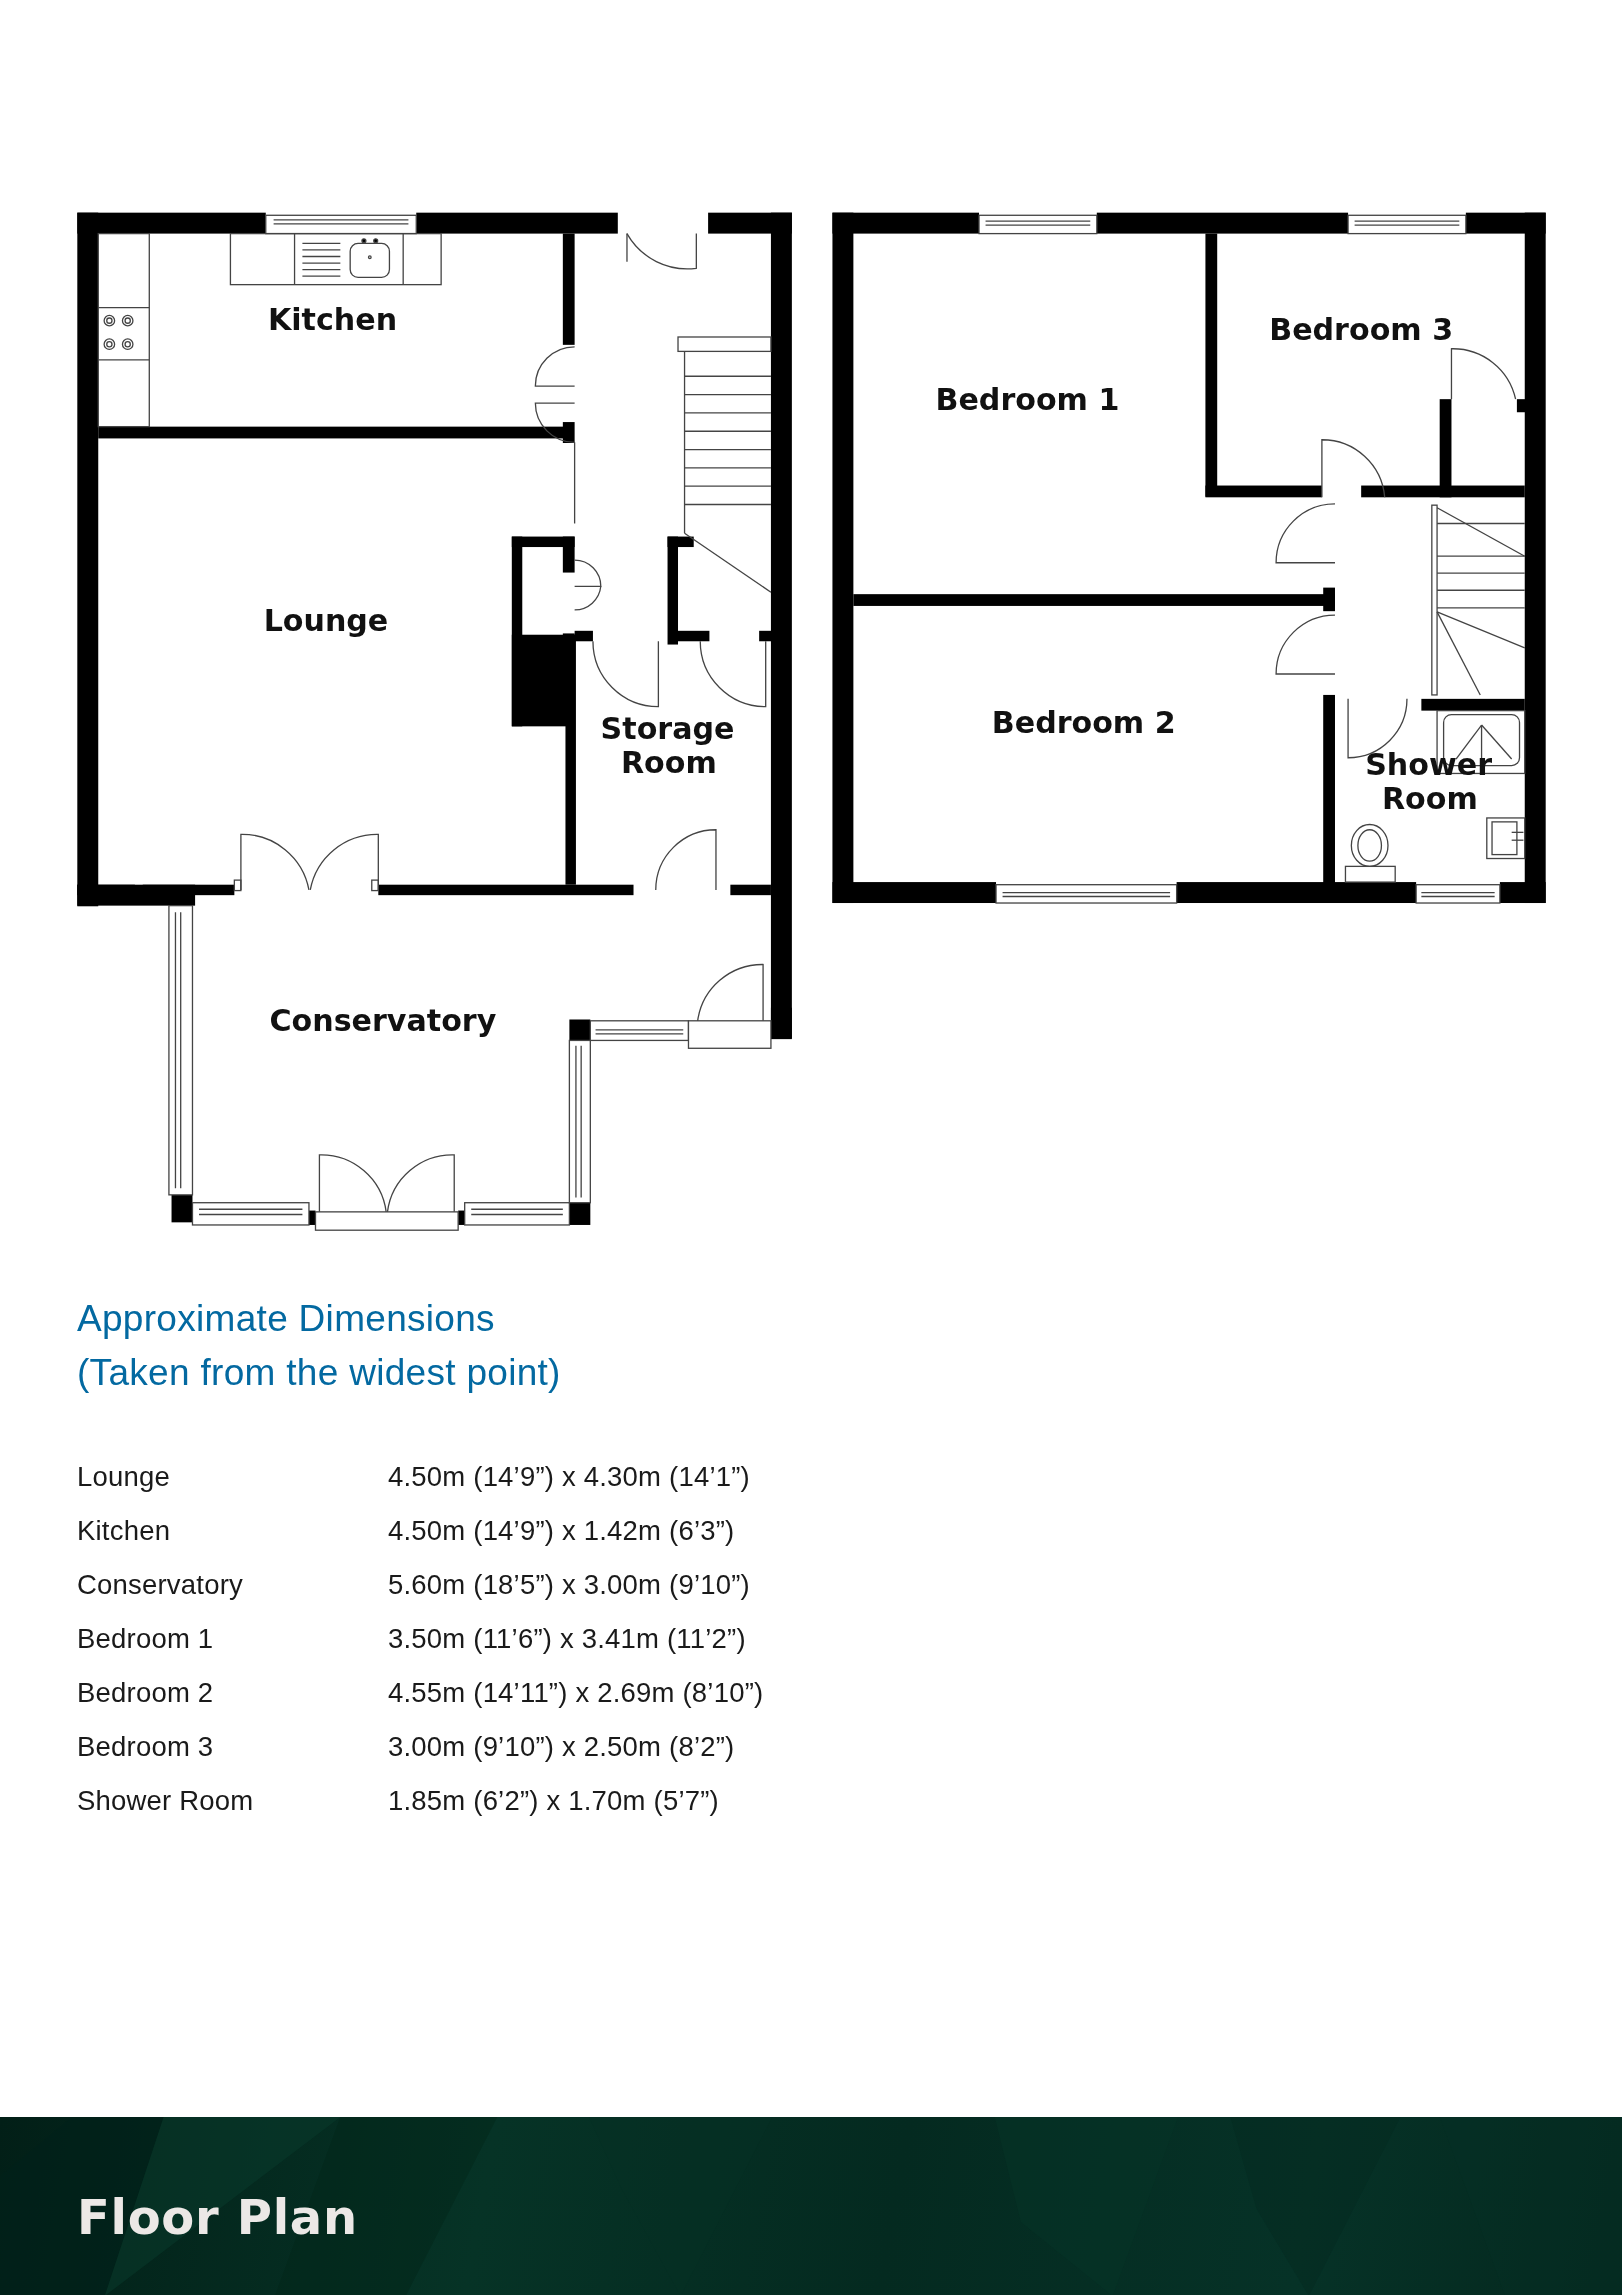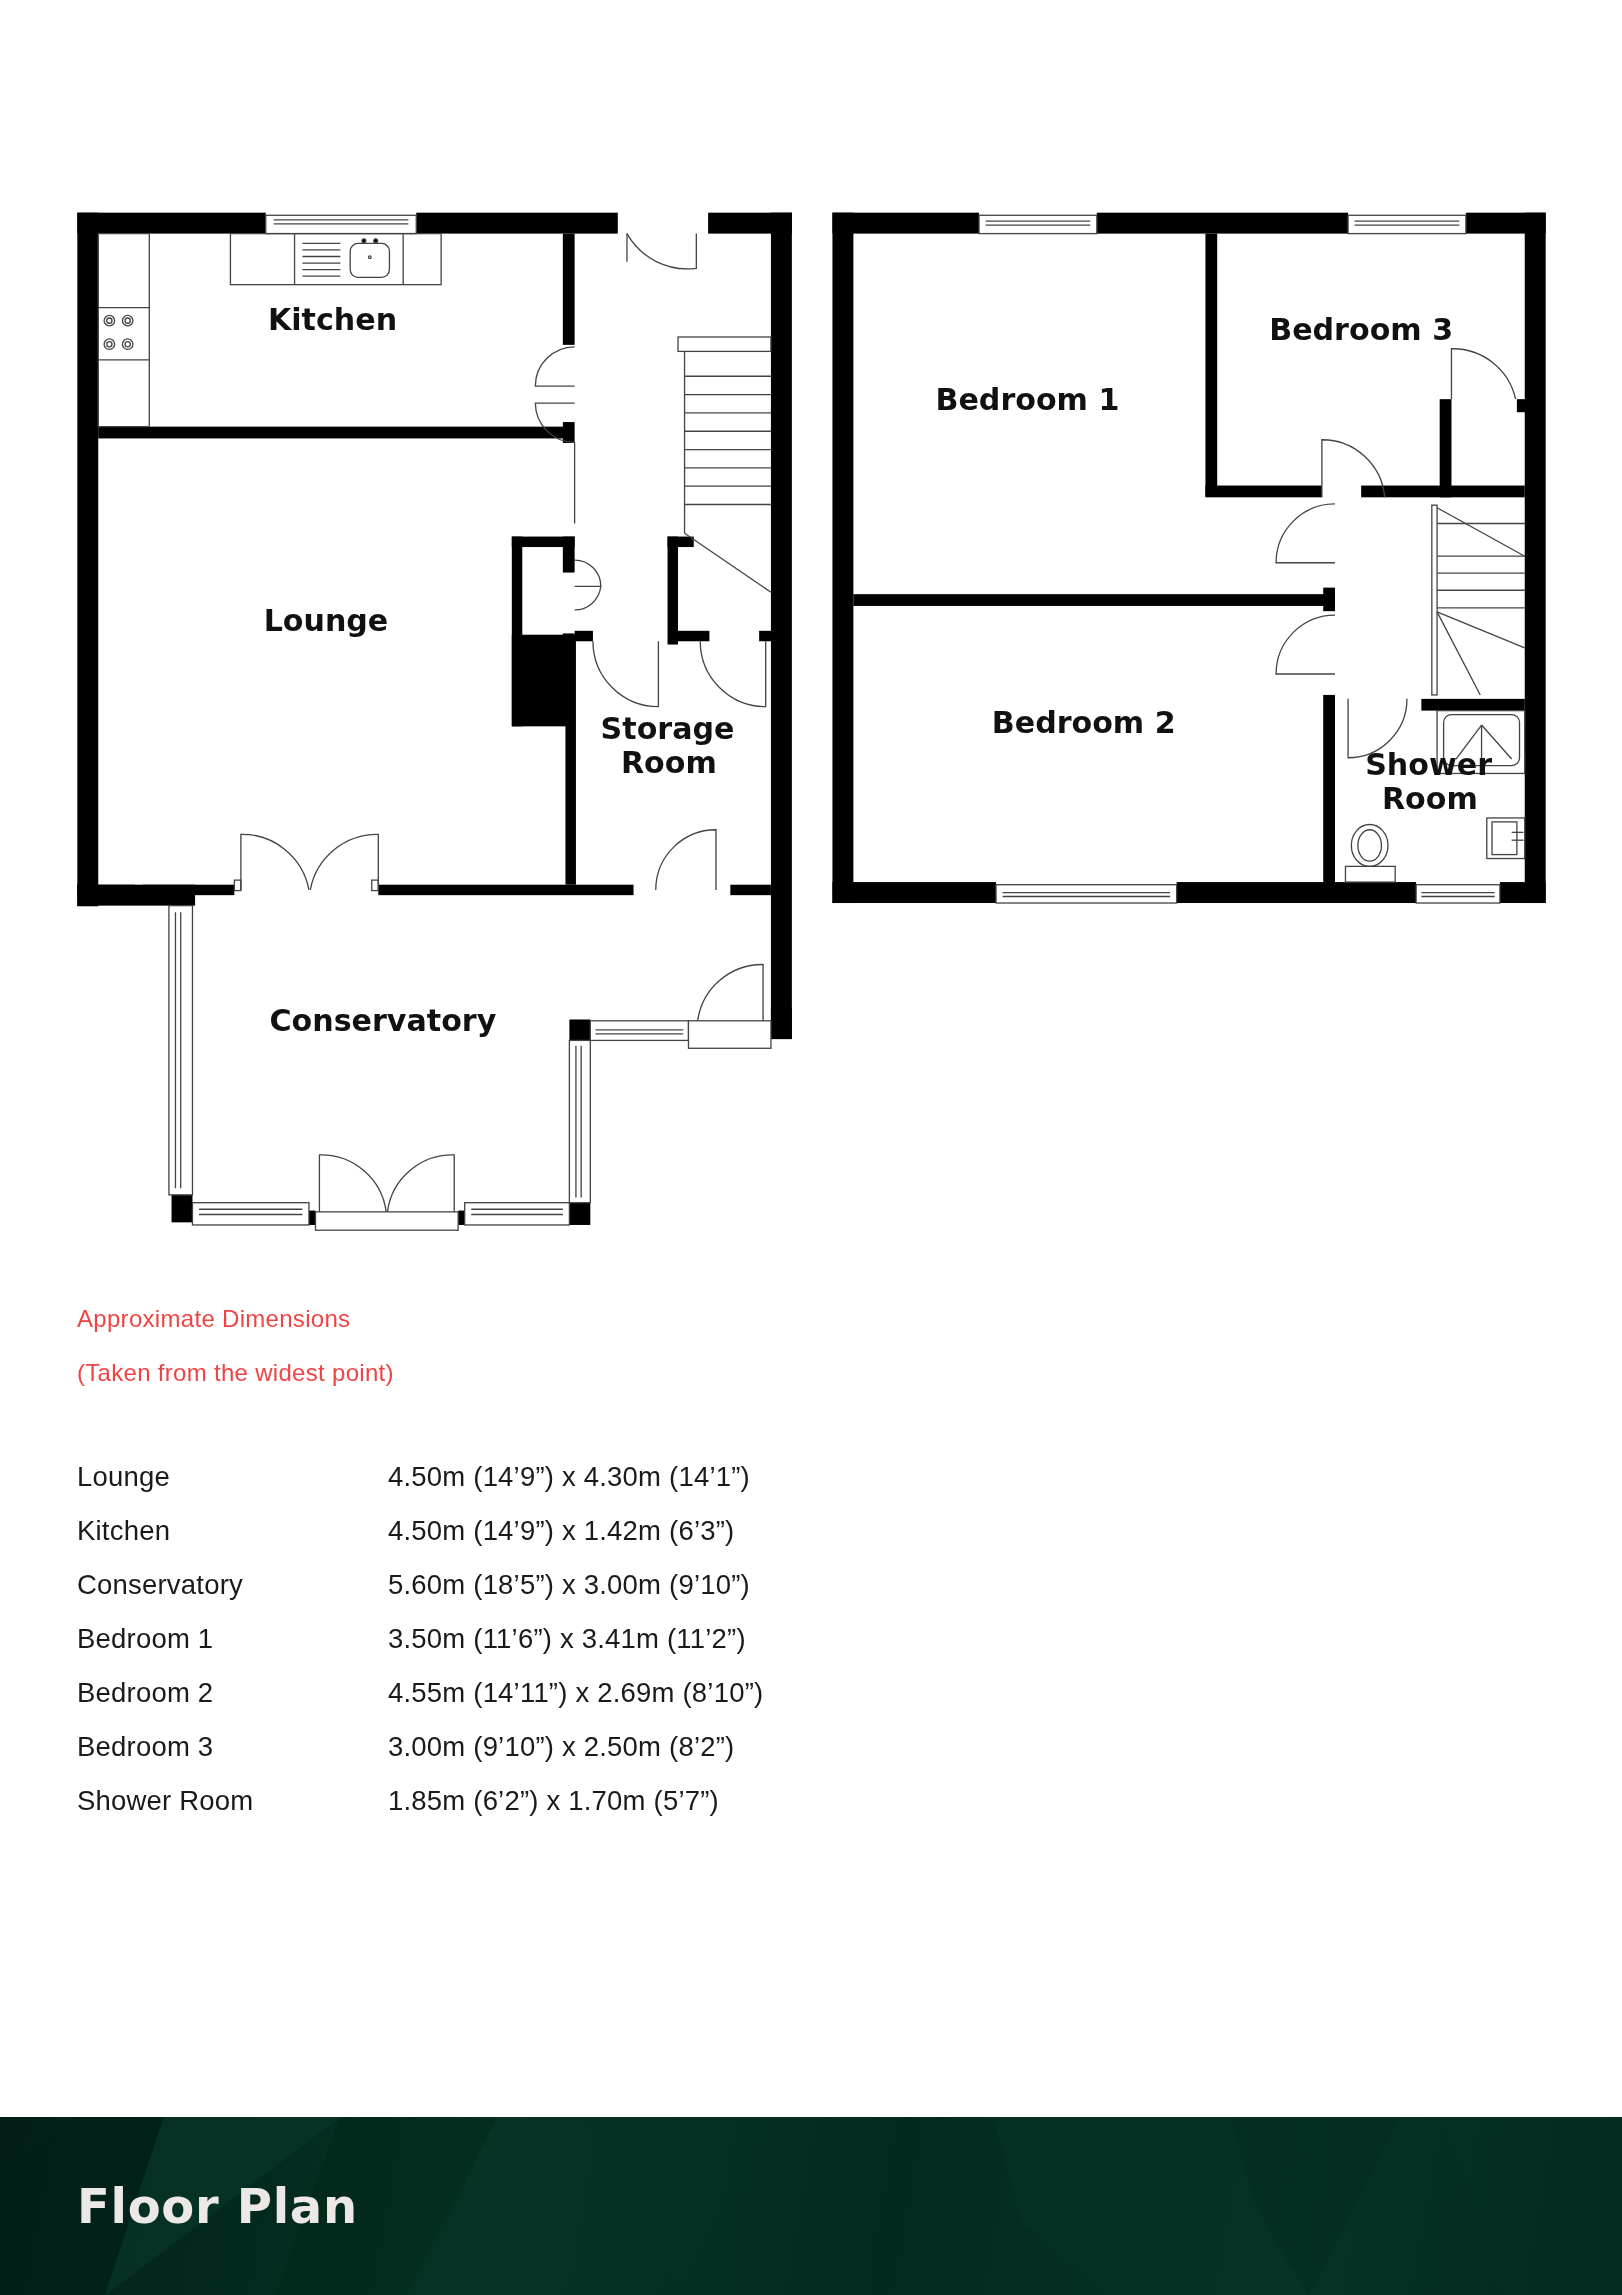--- a/index.html
+++ b/index.html
@@ -2,31 +2,31 @@
 <html style="font-size:10.5px"><head>
 <meta charset="utf-8">
 <style>
   html, body { margin:0; padding:0; background:#ffffff; }
   body { width:1623px; height:2295px; position:relative; overflow:hidden;
          font-family:"Liberation Sans", "DejaVu Sans", sans-serif; color:#111; }
   .plan { position:absolute; left:0; top:0; width:1623px; height:1276px; }
   .plan svg { width:1623px; height:1276px; display:block; }
   .room-label { font-family:"DejaVu Sans", sans-serif; font-weight:bold; font-size:46px; fill:#111; }
   .dims { position:absolute; left:77px; top:1305px; width:916px; }
-  .dims .intro { font-size:24px; font-weight:300; letter-spacing:0.3px; color:#ef4444; line-height:27.5px; margin:0 0 26px 0; }
+  .dims .intro { font-size:37px; font-weight:300; letter-spacing:0.3px; color:#0369a1; line-height:27.5px; margin:0 0 26px 0; }
   .dims table { border-collapse:collapse; margin-top:64px; }
   .dims td { font-size:27.5px; color:#1a1a1a; padding:0; height:54px; vertical-align:middle; letter-spacing:0.2px; }
   .dims td.name { width:311px; }
   .dims .extra { margin-top:56px; font-size:27.5px; color:#1a1a1a; letter-spacing:0.2px; }
   .dims .extra div { height:54px; line-height:54px; }
   .footer { position:absolute; left:0; top:2117px; width:1623px; height:179px;
             background:linear-gradient(100deg,#021f17 0%,#063326 30%,#042a20 55%,#063227 80%,#04281e 100%);
             overflow:hidden; }
   .footer svg.facets { position:absolute; left:0; top:0; width:1623px; height:179px; }
-  .footer .title { position:absolute; left:77px; top:61px; font-family:"DejaVu Sans", sans-serif;
+  .footer .title { position:absolute; left:77px; top:72px; font-family:"DejaVu Sans", sans-serif;
                    font-weight:bold; font-size:48px; color:#ece8e6; letter-spacing:0.7px; }
 </style>
 </head>
 <body>
 
 <div class="plan">
 <svg viewBox="0 0 2480 1950" xmlns="http://www.w3.org/2000/svg">
 
   <g fill="#000" stroke="none">
 

